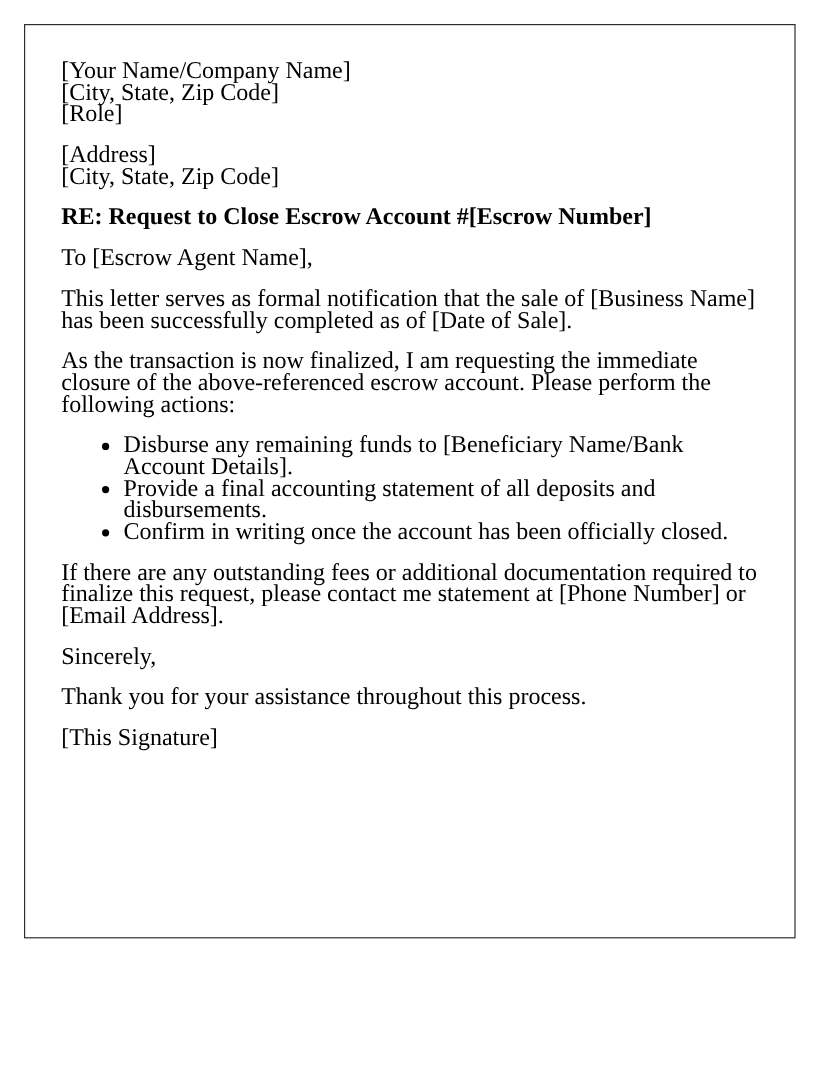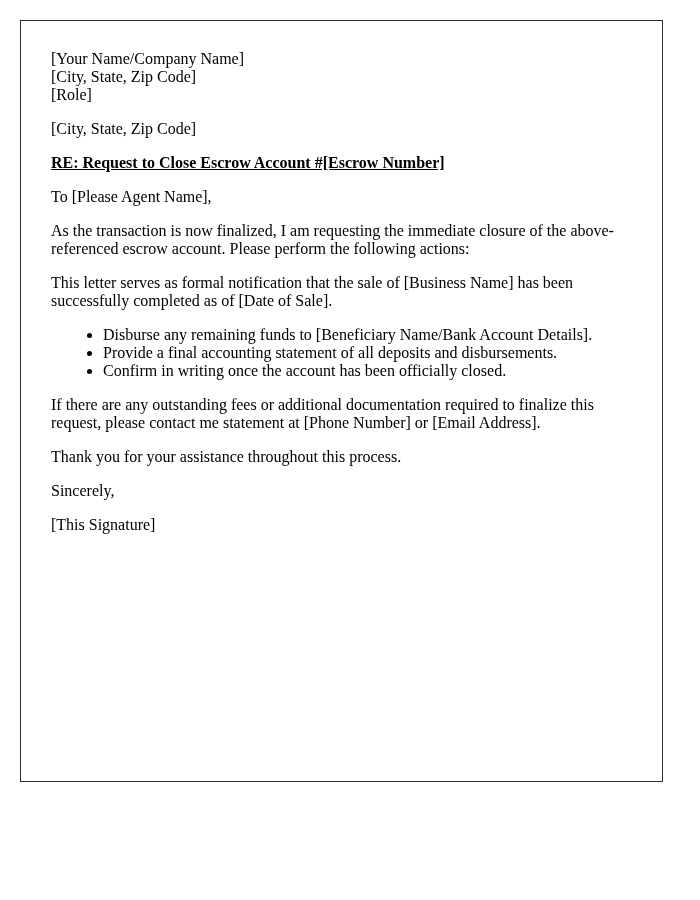--- a/index.html
+++ b/index.html
@@ -18,30 +18,30 @@
   .letter-box {
     position: absolute;
     left: 20px;
     top: 20px;
     width: 643px;
     height: 762px;
     border: 1px solid #2e2e2e;
     background: #ffffff;
     padding: 29px 30px;
     font-family: "Liberation Serif", "DejaVu Serif", serif;
-    font-size: 16px;
+    font-size: 20px;
     line-height: 18px;
     color: #000000;
   }
   .block {
     margin: 0 0 16px 0;
   }
   .block:last-child { margin-bottom: 0; }
   .line { display: block; }
-  .subject { font-weight: bold; text-decoration: underline; }
+  .subject { font-weight: bold; }
   p.block { margin-top: 0; }
   ul.bullet-list {
     margin: 16px 0;
     padding-left: 52px;
     list-style-type: disc;
   }
   ul.bullet-list li { margin: 0; padding: 0; }
 </style>
 </head>
 <body>
@@ -49,42 +49,43 @@
 <div class="page">
   <div class="letter-box">
 
     <div class="block">
       <span class="line">[Your Name/Company Name]</span>
       <span class="line">[City, State, Zip Code]</span>
       <span class="line">[Role]</span>
     </div>
 
     <div class="block">
+      <span class="line">[Address]</span>
       <span class="line">[City, State, Zip Code]</span>
     </div>
 
     <p class="block subject">RE: Request to Close Escrow Account #[Escrow Number]</p>
 
-    <p class="block">To [Please Agent Name],</p>
+    <p class="block">To [Escrow Agent Name],</p>
+
+    <p class="block">This letter serves as formal notification that the sale of [Business Name] has been successfully completed as of [Date of Sale].</p>
 
     <p class="block">As the transaction is now finalized, I am requesting the immediate closure of the above-referenced escrow account. Please perform the following actions:</p>
-
-    <p class="block">This letter serves as formal notification that the sale of [Business Name] has been successfully completed as of [Date of Sale].</p>
 
     <ul class="bullet-list">
       <li>Disburse any remaining funds to [Beneficiary Name/Bank Account Details].</li>
       <li>Provide a final accounting statement of all deposits and disbursements.</li>
       <li>Confirm in writing once the account has been officially closed.</li>
     </ul>
 
     <p class="block">If there are any outstanding fees or additional documentation required to finalize this request, please contact me statement at [Phone Number] or [Email Address].</p>
 
+    <p class="block">Sincerely,</p>
+
     <p class="block">Thank you for your assistance throughout this process.</p>
-
-    <p class="block">Sincerely,</p>
 
     <p class="block">[This Signature]</p>
 
     <div class="block">
     </div>
 
   </div>
 </div>
 
 </body></html>

